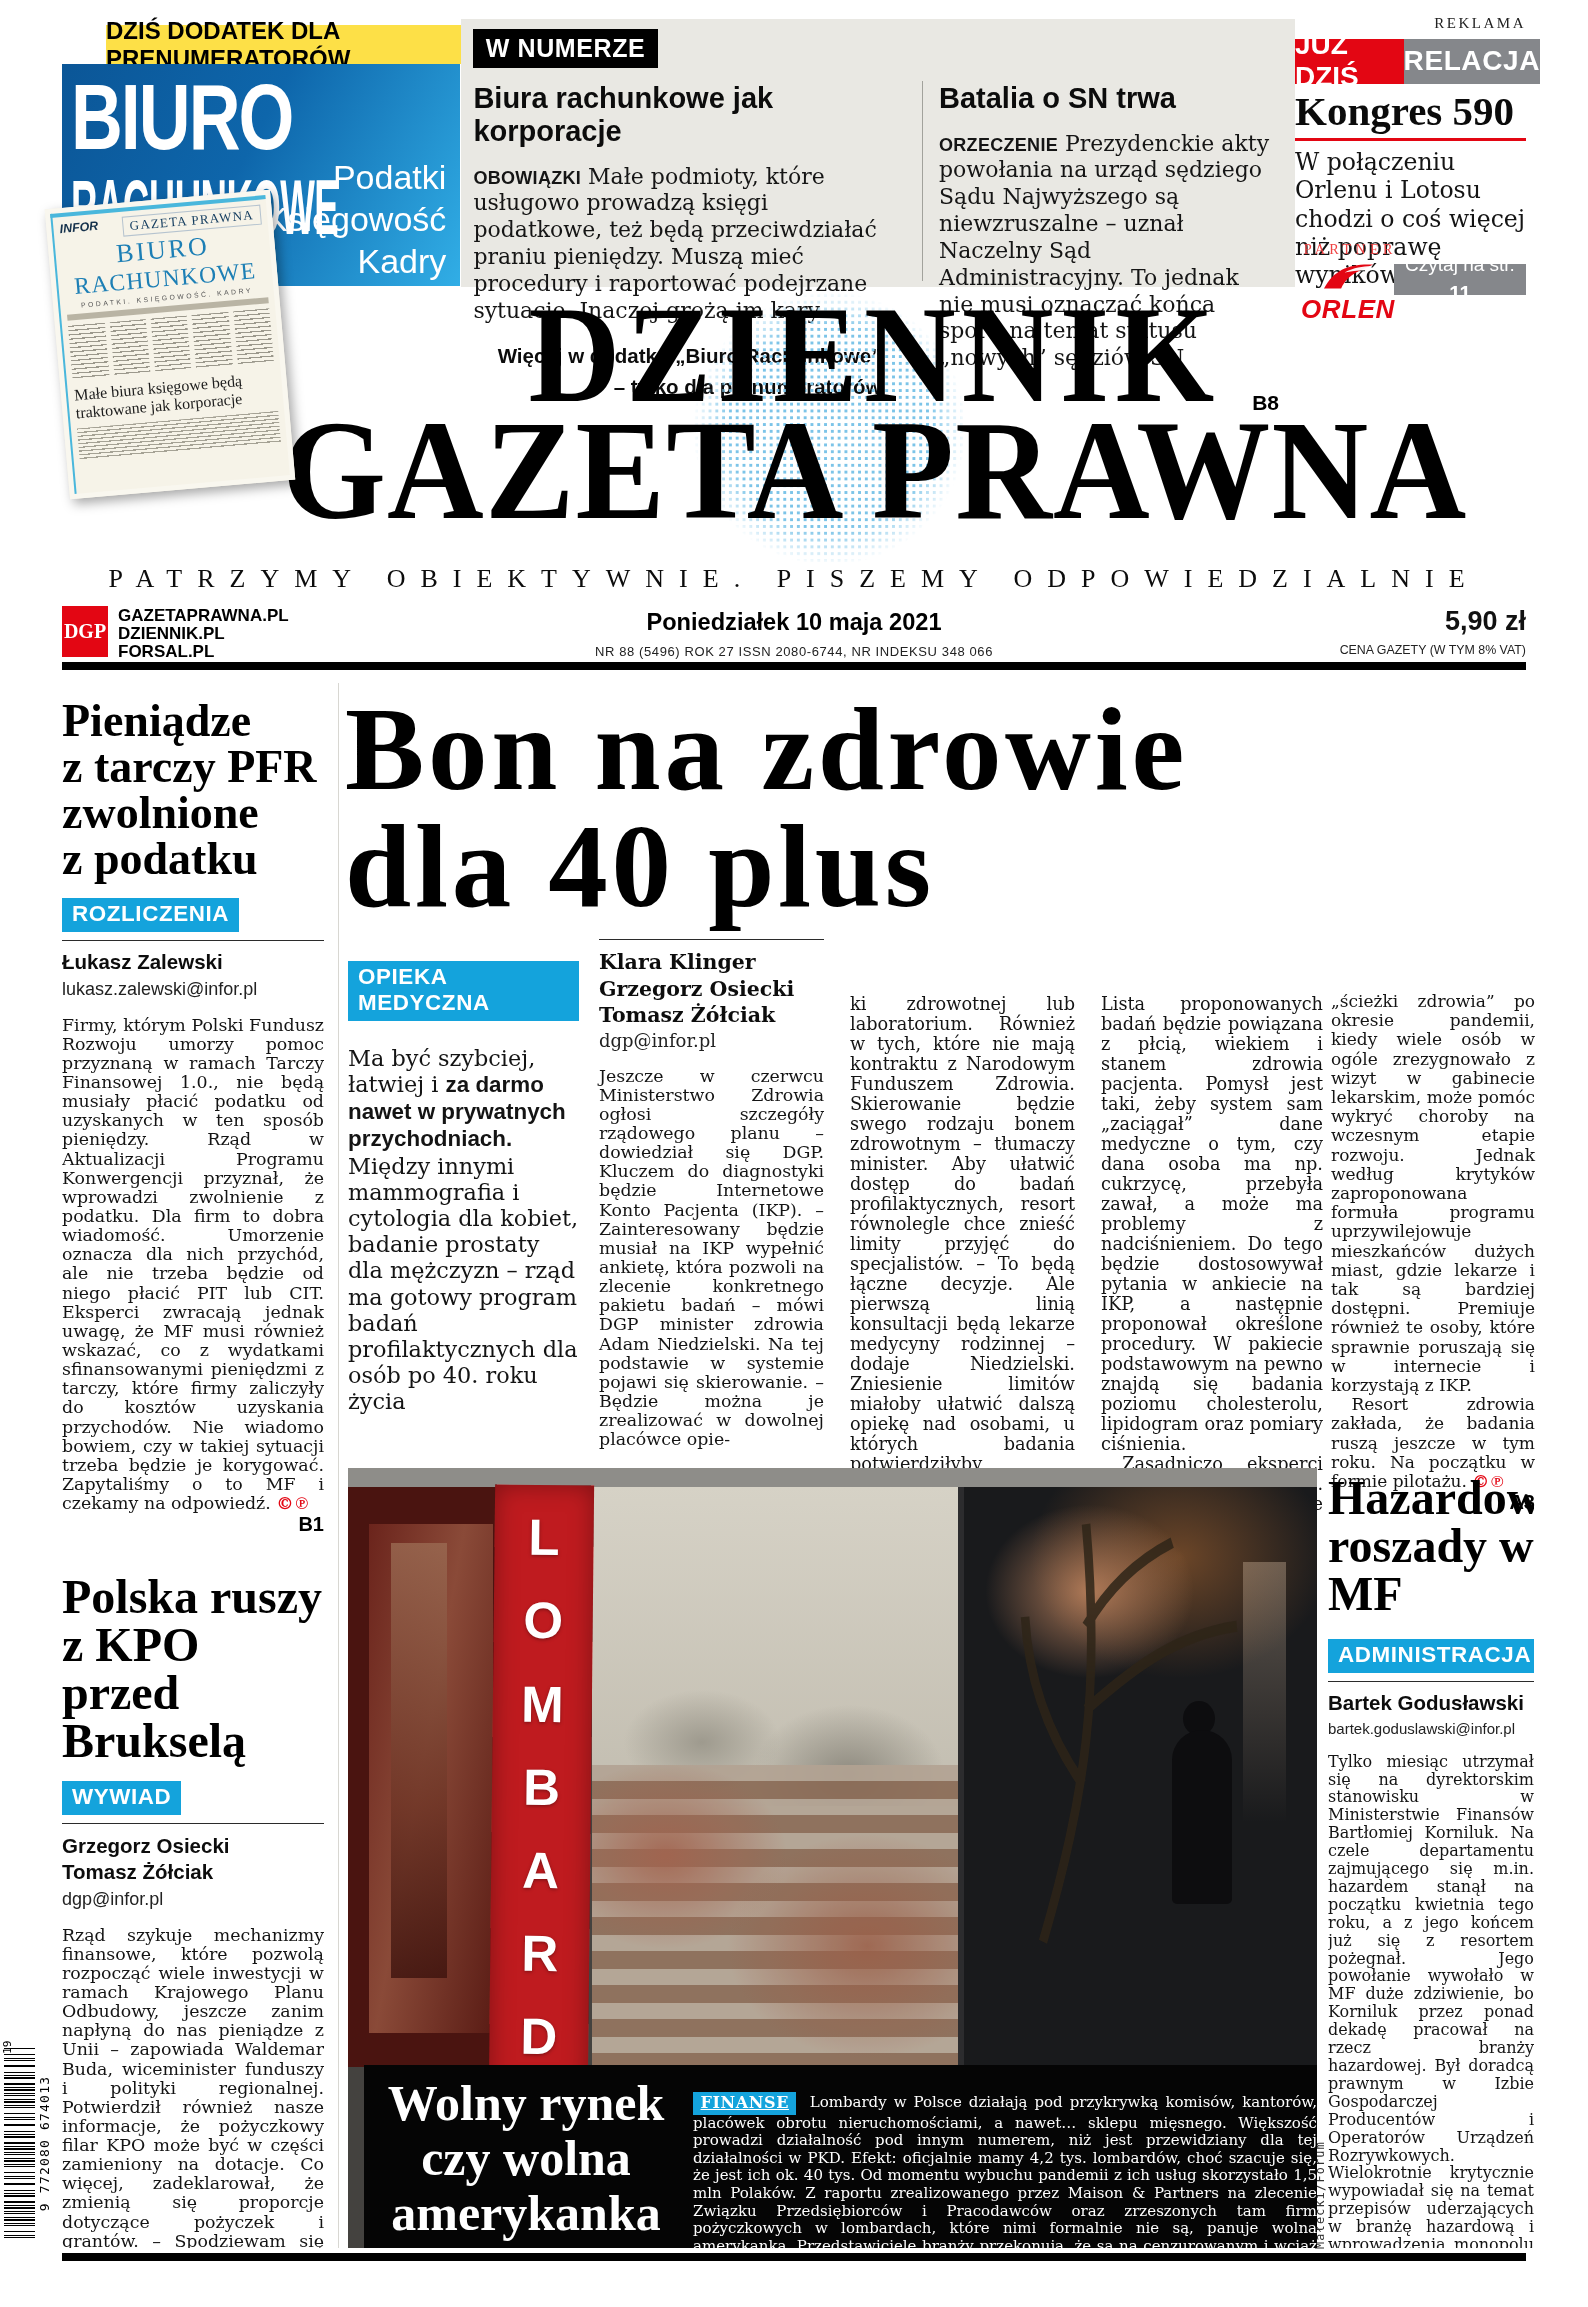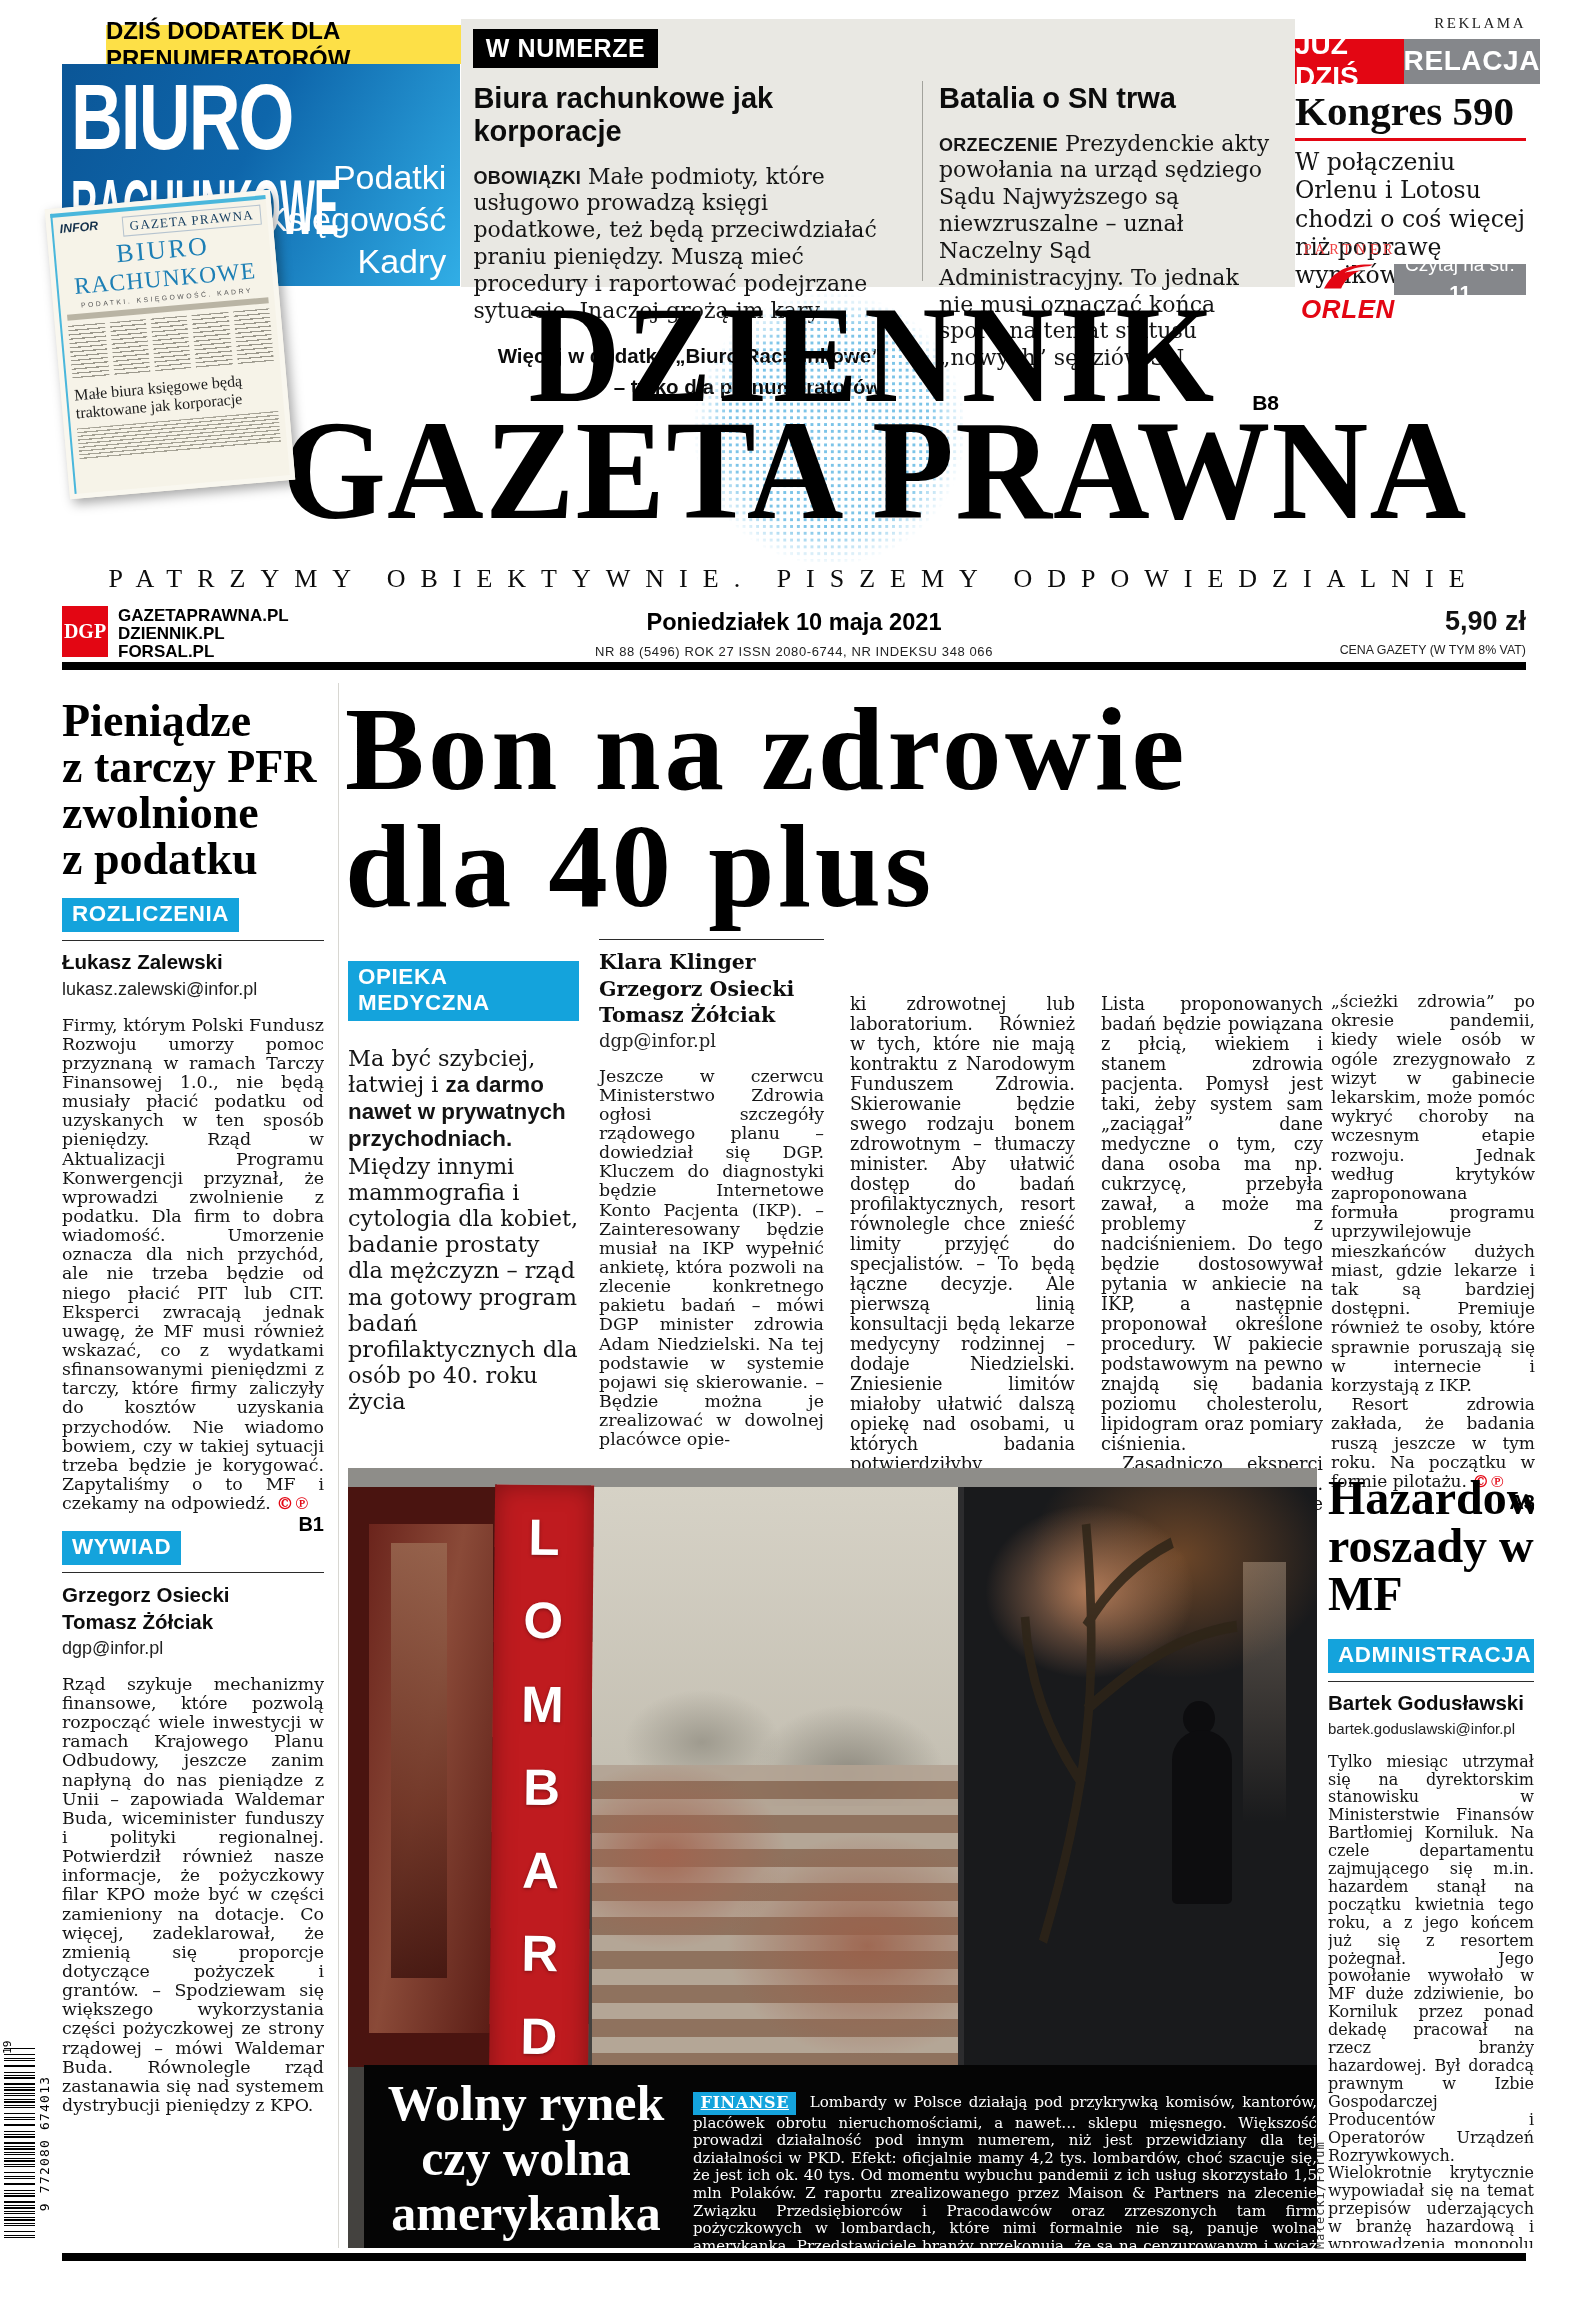--- a/index.html
+++ b/index.html
@@ -304,20 +304,23 @@
     <div class="h2 h2-pfr">Pieniądze
 z tarczy PFR
 zwolnione
 z podatku</div>
     <div class="krow"><span class="chip">ROZLICZENIA</span></div>
     <div class="hair"></div>
     <div class="auth">Łukasz Zalewski</div>
     <div class="email">lukasz.zalewski@infor.pl</div>
     <p class="body"><span>Firmy, którym Polski Fundusz Rozwoju umorzy pomoc przyznaną w ramach Tarczy Finansowej 1.0., nie będą musiały płacić podatku od uzyskanych w ten sposób pieniędzy. Rząd w Aktualizacji Programu Konwergencji przyznał, że wprowadzi zwolnienie z podatku. Dla firm to dobra wiadomość. Umorzenie oznacza dla nich przychód, ale nie trzeba będzie od niego płacić PIT lub CIT. Eksperci zwracają jednak uwagę, że MF musi również wskazać, co z wydatkami sfinansowanymi pieniędzmi z tarczy, które firmy zaliczyły do kosztów uzyskania przychodów. Nie wiadomo bowiem, czy w takiej sytuacji trzeba będzie je korygować. Zapytaliśmy o to MF i czekamy na odpowiedź.</span> <span class="cp">©℗</span><span class="pg">B1</span></p>
 
+    <div class="h2 h2-kpo">Polska ruszy
+z KPO przed
+Brukselą</div>
     <div class="krow"><span class="chip">WYWIAD</span></div>
     <div class="hair"></div>
     <div class="auth">Grzegorz Osiecki
 Tomasz Żółciak</div>
     <div class="email">dgp@infor.pl</div>
     <p class="body"><span>Rząd szykuje mechanizmy finansowe, które pozwolą rozpocząć wiele inwestycji w ramach Krajowego Planu Odbudowy, jeszcze zanim napłyną do nas pieniądze z Unii – zapowiada Waldemar Buda, wiceminister funduszy i polityki regionalnej. Potwierdził również nasze informacje, że pożyczkowy filar KPO może być w części zamieniony na dotacje. Co więcej, zadeklarował, że zmienią się proporcje dotyczące pożyczek i grantów. – Spodziewam się większego wykorzystania części pożyczkowej ze strony rządowej – mówi Waldemar Buda. Równolegle rząd zastanawia się nad systemem dystrybucji pieniędzy z KPO.</span> </p>
   </div>
 
   <div class="abs bonhead">Bon na zdrowie
 dla 40 plus</div>

